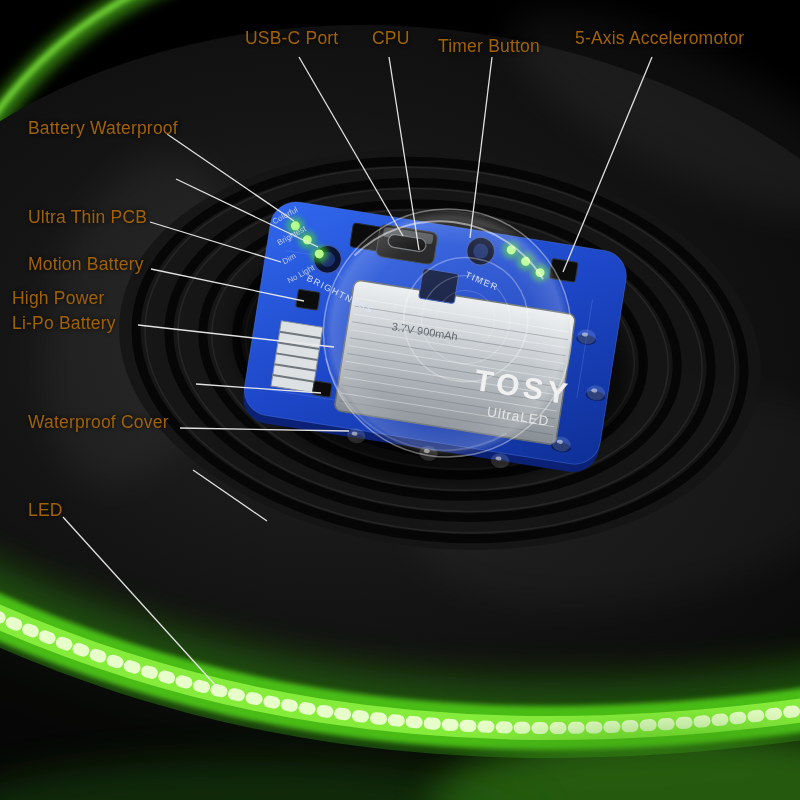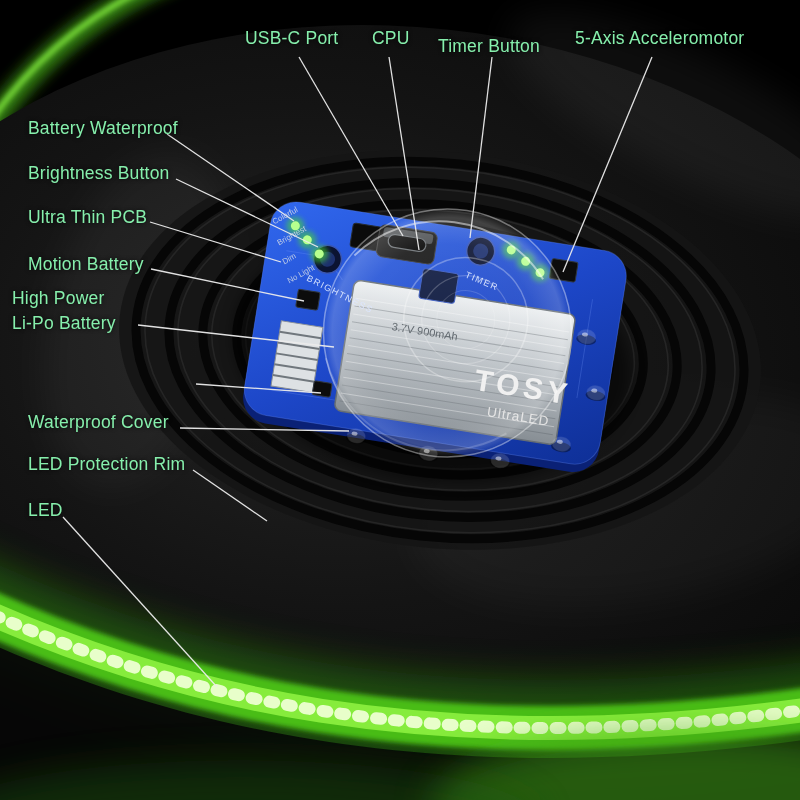--- a/index.html
+++ b/index.html
@@ -1,20 +1,20 @@
 <!DOCTYPE html>
 <html><head>
 <meta charset="utf-8">
 <style>
   html,body{margin:0;padding:0;background:#000;}
   #stage{position:relative;width:800px;height:800px;background:#000;overflow:hidden;
          font-family:"Liberation Sans",sans-serif;}
   svg.art{position:absolute;left:0;top:0;}
   svg text{font-family:"Liberation Sans",sans-serif;}
-  .callout{position:absolute;color:#86efac;font-size:17.5px;letter-spacing:.2px;
+  .callout{position:absolute;color:#a16207;font-size:17.5px;letter-spacing:.2px;
            white-space:nowrap;text-shadow:0 0 4px rgba(0,0,0,.85);}
   .callout.wrap{white-space:normal;width:112px;line-height:1.42;}
 </style>
 </head>
 <body>
 
 <div id="stage">
 
 <svg class="art" width="800" height="800" viewBox="0 0 800 800">
   <defs>
@@ -222,21 +222,19 @@
     <line x1="63" y1="517" x2="217" y2="687"></line>
   </g>
 </svg>
 
 <div class="callout" style="left:245px;top:28px">USB-C Port</div>
 <div class="callout" style="left:372px;top:28px">CPU</div>
 <div class="callout" style="left:438px;top:36px">Timer Button</div>
 <div class="callout" style="left:575px;top:28px">5-Axis Acceleromotor</div>
 
 <div class="callout" style="left:28px;top:118px">Battery Waterproof</div>
-<div class="callout" style="left:28px;top:163px">Brightness Button</div>
 <div class="callout" style="left:28px;top:207px">Ultra Thin PCB</div>
 <div class="callout" style="left:28px;top:254px">Motion Battery</div>
 <div class="callout wrap" style="left:12px;top:286px">High Power Li-Po Battery</div>
 <div class="callout" style="left:28px;top:412px">Waterproof Cover</div>
-<div class="callout" style="left:28px;top:454px">LED Protection Rim</div>
 <div class="callout" style="left:28px;top:500px">LED</div>
 
 </div>
 
 </body></html>

